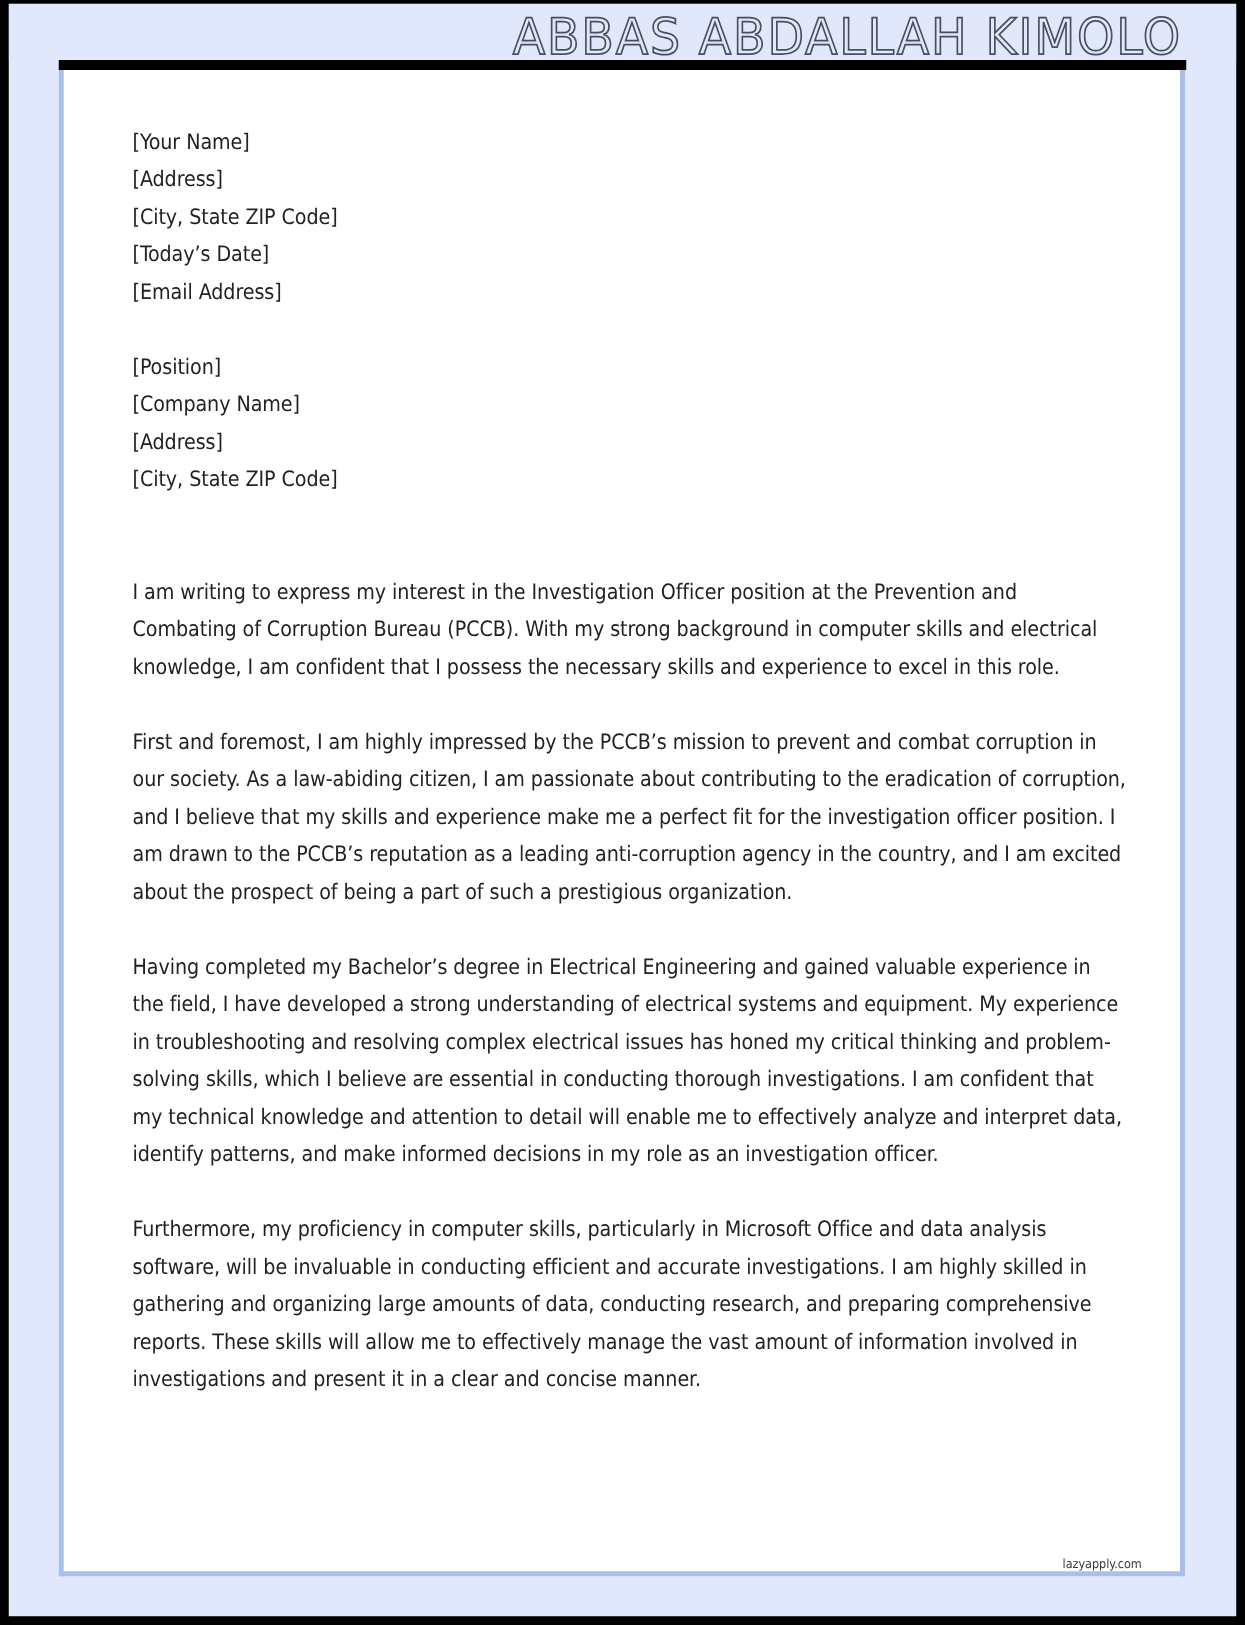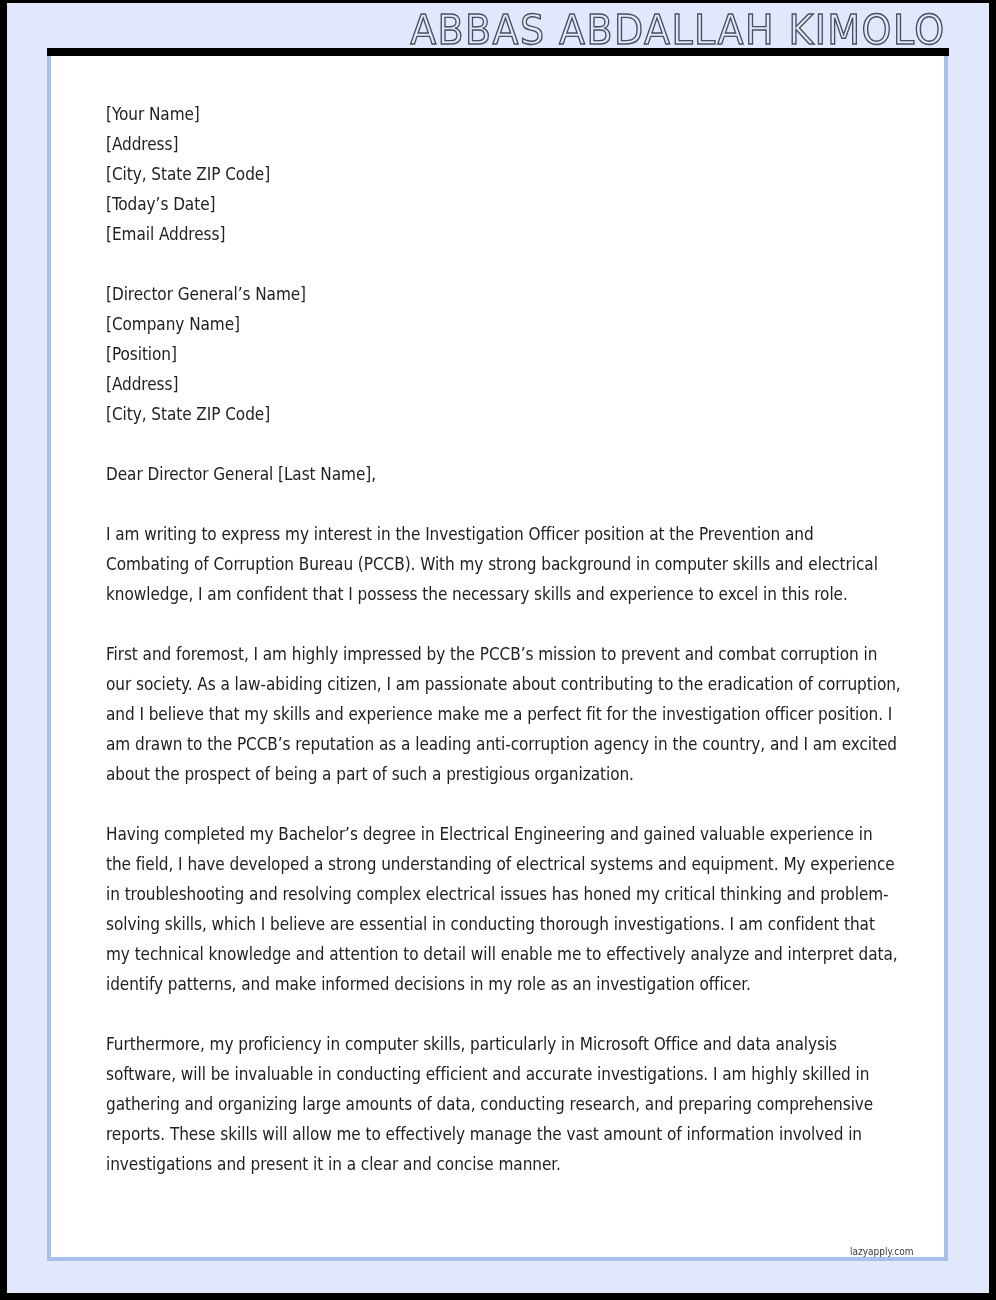--- a/index.html
+++ b/index.html
@@ -136,30 +136,28 @@
       <div class="addr-line">[Your Name]</div>
       <div class="addr-line">[Address]</div>
       <div class="addr-line">[City, State ZIP Code]</div>
       <div class="addr-line">[Today’s Date]</div>
       <div class="addr-line">[Email Address]</div>
     </div>
 
     <div class="blank-line"></div>
 
     <div>
-      <div class="addr-line">[Director General’s Name]</div>
+      <div class="addr-line">[Position]</div>
       <div class="addr-line">[Company Name]</div>
-      <div class="addr-line">[Position]</div>
       <div class="addr-line">[Address]</div>
       <div class="addr-line">[City, State ZIP Code]</div>
     </div>
 
     <div class="blank-line"></div>
 
-    <p>Dear Director General [Last Name],</p>
 
     <div class="blank-line"></div>
 
     <p>I am writing to express my interest in the Investigation Officer position at the Prevention and Combating of Corruption Bureau (PCCB). With my strong background in computer skills and electrical knowledge, I am confident that I possess the necessary skills and experience to excel in this role.</p>
 
     <div class="blank-line"></div>
 
     <p>First and foremost, I am highly impressed by the PCCB’s mission to prevent and combat corruption in our society. As a law-abiding citizen, I am passionate about contributing to the eradication of corruption, and I believe that my skills and experience make me a perfect fit for the investigation officer position. I am drawn to the PCCB’s reputation as a leading anti-corruption agency in the country, and I am excited about the prospect of being a part of such a prestigious organization.</p>
 
     <div class="blank-line"></div>

